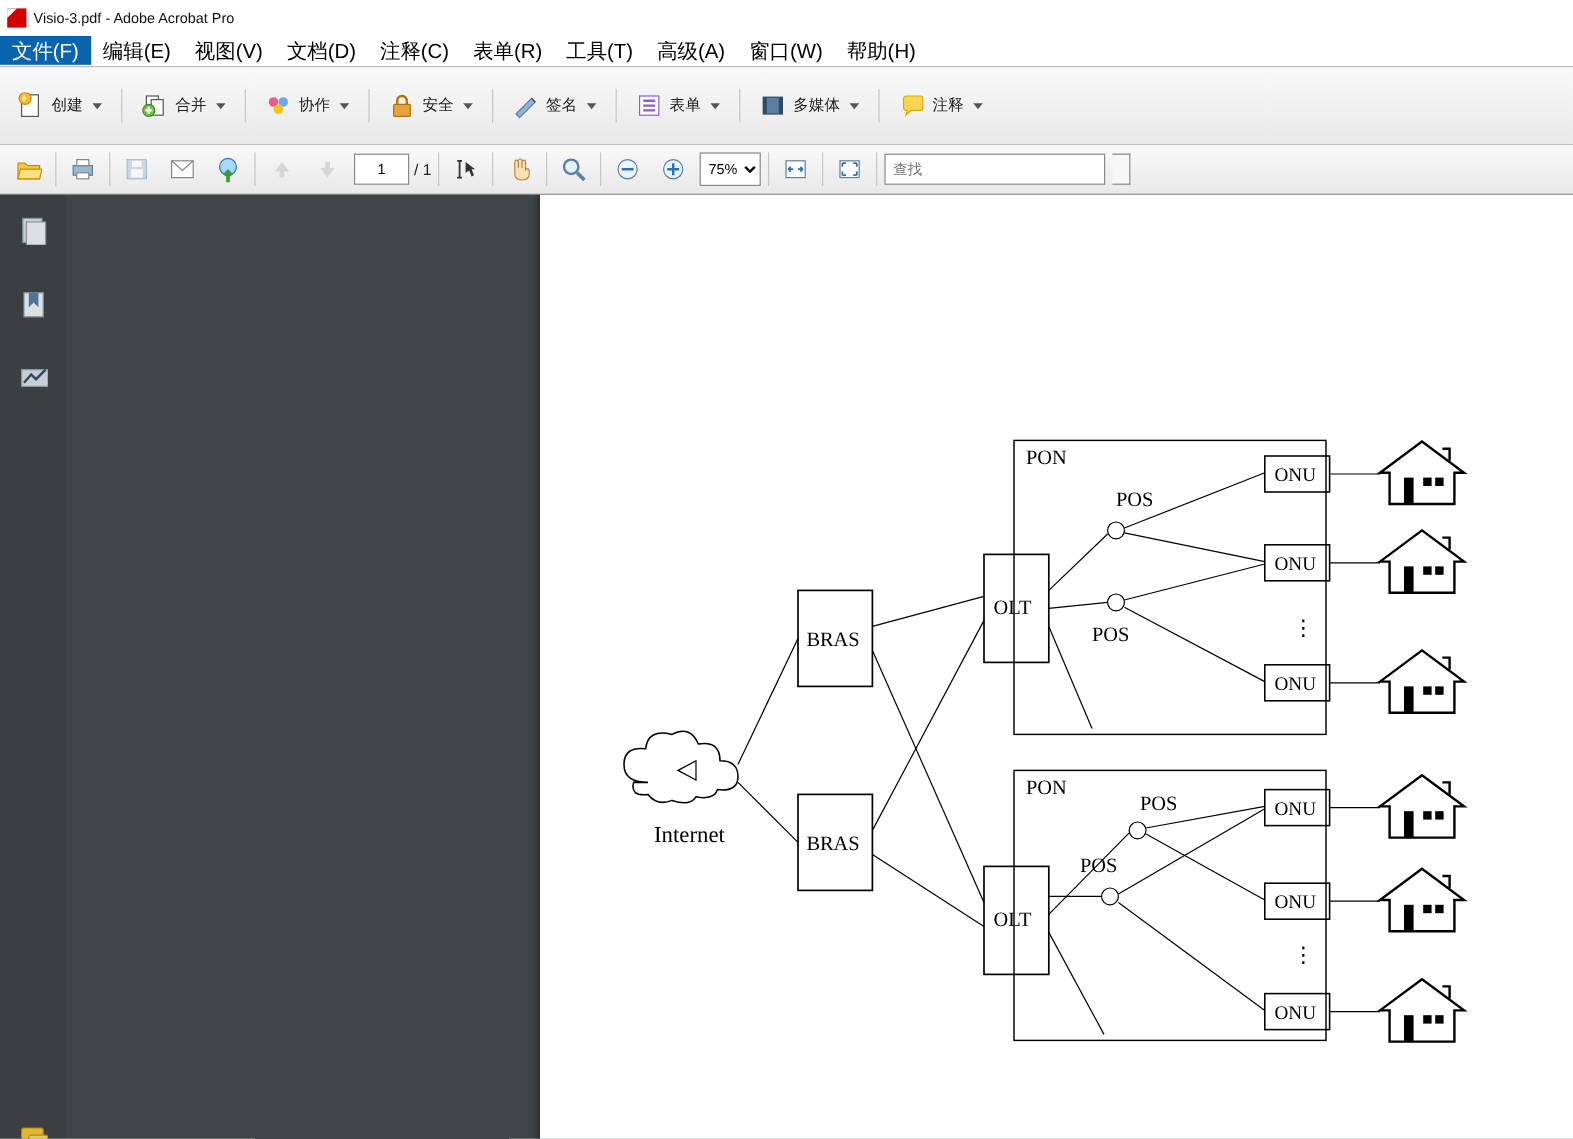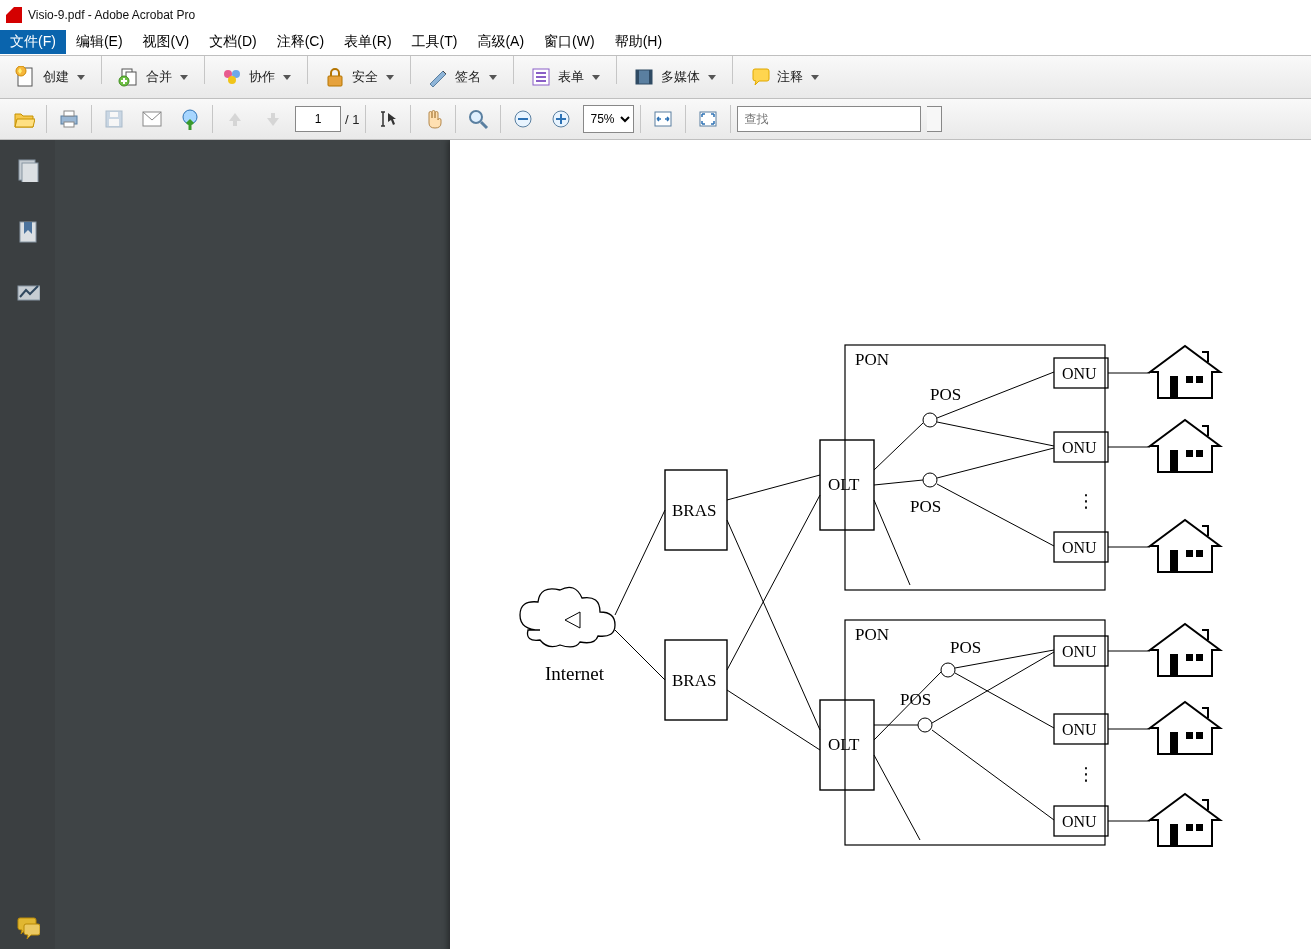--- a/index.html
+++ b/index.html
@@ -1,23 +1,23 @@
 <!DOCTYPE html>
 <html><head>
 <meta charset="utf-8">
 <style>
 html,body{margin:0;padding:0;font-family:"Microsoft YaHei","SimSun",Arial,sans-serif;font-size:12px;background:#fff;overflow:hidden;width:1311px;height:949px}
 .titlebar{height:30px;display:flex;align-items:center;padding:0 6px;background:#fff}
 .titlebar .app-icon{width:16px;height:16px;margin-right:6px;display:inline-block;background:#d40000;position:relative}
 .titlebar .app-icon::before{content:"";position:absolute;top:0;left:0;width:0;height:0;border-top:8px solid #fff;border-right:8px solid transparent}
 .titlebar .title{color:#111}
 .menubar{height:24px;display:flex;align-items:stretch;padding:0 0;background:#fff;border-bottom:1px solid transparent}
-.menubar .menu-item{display:flex;align-items:center;padding:0 10px;cursor:default;font-size:14px}
+.menubar .menu-item{display:flex;align-items:center;padding:0 10px;cursor:default;font-size:17px}
 .menubar .menu-item.active{background:#0a64ad;color:#fff}
-.toolbar{height:42px;display:flex;padding:0 8px;background:linear-gradient(#f9f9f9,#e9e9e9);border-top:1px solid #bfbfbf;border-bottom:1px solid #bfbfbf;gap:7px}
+.toolbar{height:42px;display:flex;align-items:center;padding:11px 8px;background:linear-gradient(#f9f9f9,#e9e9e9);border-top:1px solid #bfbfbf;border-bottom:1px solid #bfbfbf;gap:7px}
 .toolbar .tbtn{display:flex;align-items:center;gap:6px;padding:3px 6px;border:1px solid transparent;border-radius:3px;cursor:pointer}
 .toolbar .drop{width:0;height:0;border-left:4px solid transparent;border-right:4px solid transparent;border-top:5px solid #555;margin-left:2px}
 .toolbar .sep{width:1px;height:28px;background:#c6c6c6;margin:0 2px}
 .toolbar .lbl{font-size:13px;color:#222}
 .toolbar2{height:40px;display:flex;align-items:center;padding:0 8px;background:linear-gradient(#f9f9f9,#e9e9e9);border-bottom:1px solid #bfbfbf;gap:6px}
 .tb2btn{width:30px;height:30px;display:flex;align-items:center;justify-content:center;border:1px solid transparent;border-radius:3px;cursor:pointer}
 .tb2btn.disabled{opacity:.45;cursor:default}
 .sep2{width:1px;height:28px;background:#c6c6c6}
 .pagebox{display:flex;align-items:center;gap:4px}
 .pagebox input{width:40px;height:22px;text-align:center;border:1px solid #888;background:#fff;font:inherit}
@@ -31,21 +31,21 @@
 .sidepanel .comment-icon-bottom{position:absolute;bottom:12px;left:16px}
 .docarea{flex:1;background:#3f4446;position:relative;overflow:hidden}
 .page{position:absolute;left:395px;top:0;width:870px;height:900px;background:#fff;box-shadow:-2px 0 6px rgba(0,0,0,.4)}
 svg text{font-family:"Times New Roman",serif}
 </style>
 </head>
 <body>
 
 <div class="titlebar">
   <span class="app-icon"></span>
-  <span class="title">Visio-9.pdf - Adobe Acrobat Pro</span>
+  <span class="title">Visio-3.pdf - Adobe Acrobat Pro</span>
 </div>
 
 <div class="menubar">
   <div class="menu-item active">文件(F)</div>
   <div class="menu-item">编辑(E)</div>
   <div class="menu-item">视图(V)</div>
   <div class="menu-item">文档(D)</div>
   <div class="menu-item">注释(C)</div>
   <div class="menu-item">表单(R)</div>
   <div class="menu-item">工具(T)</div>

